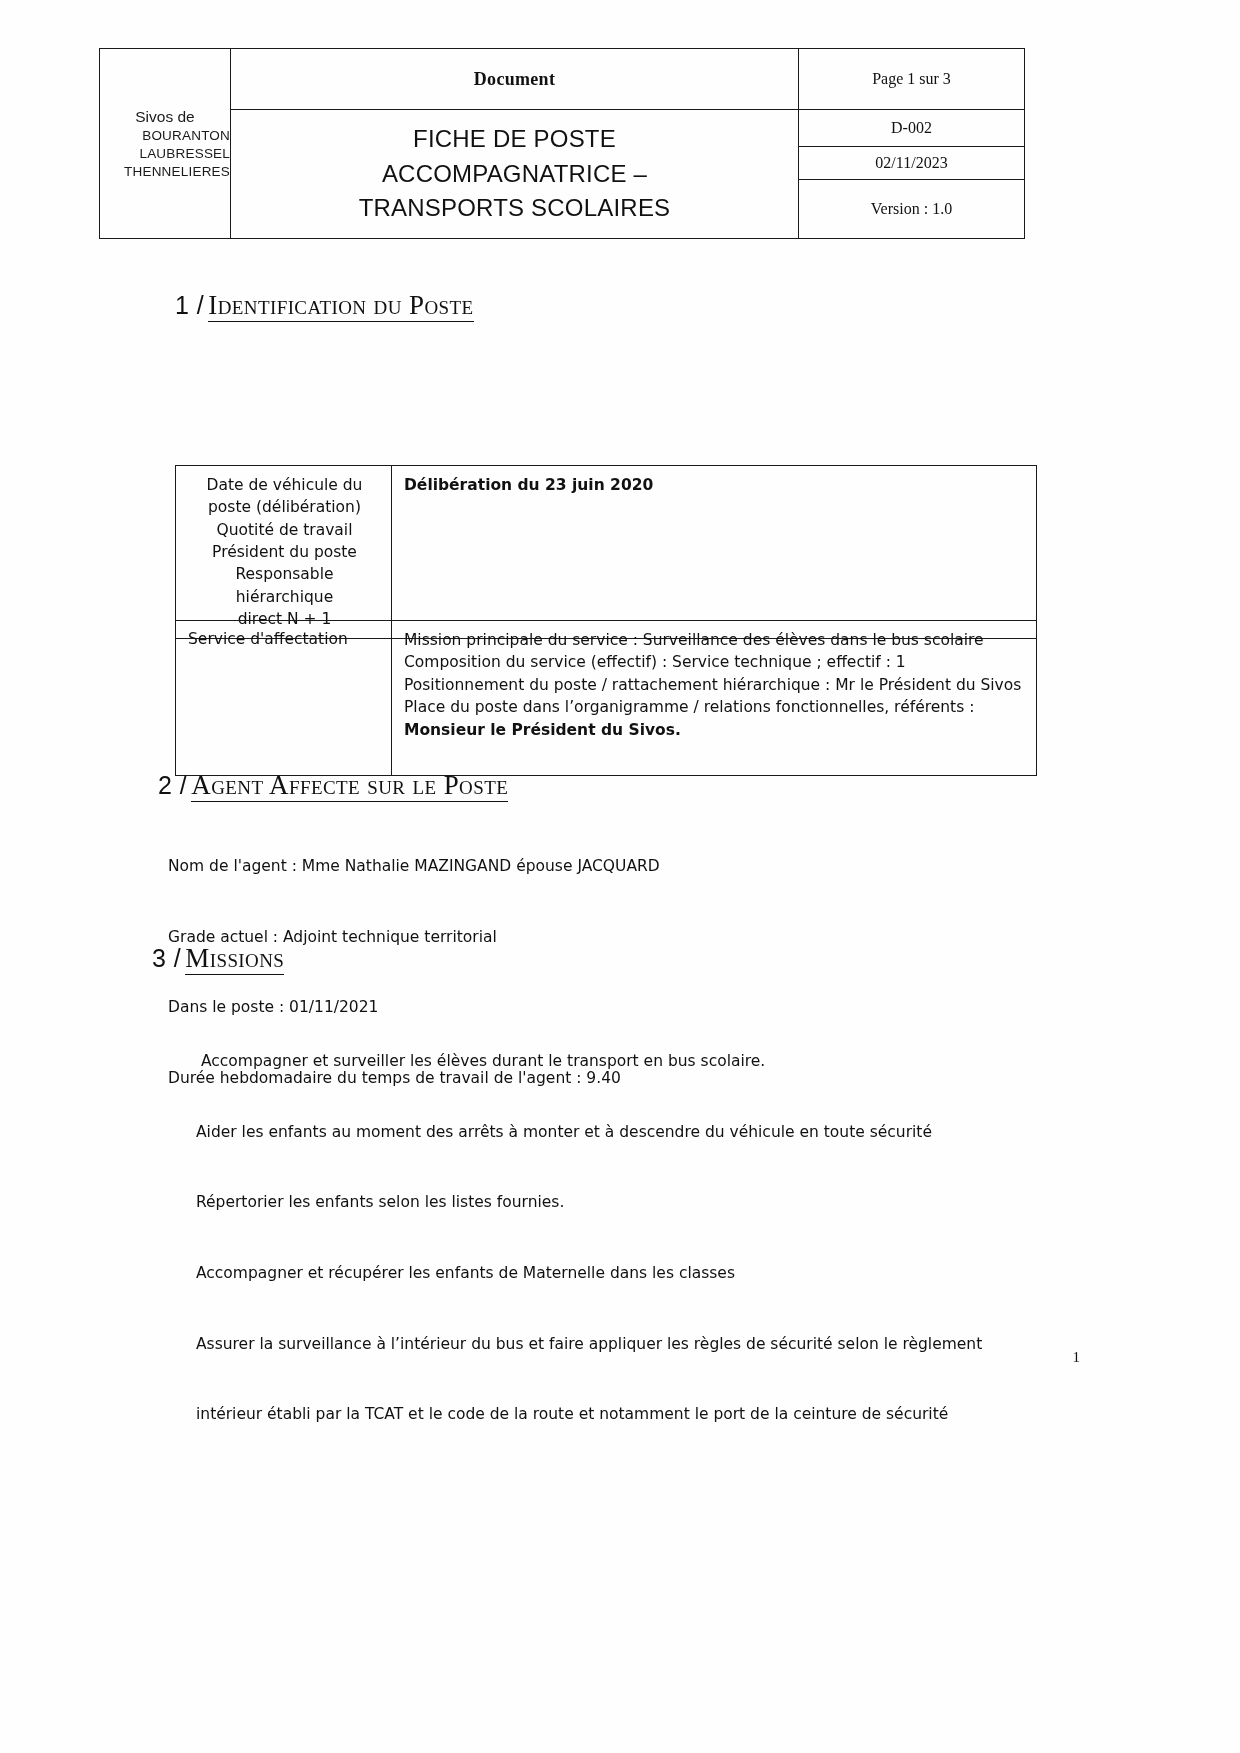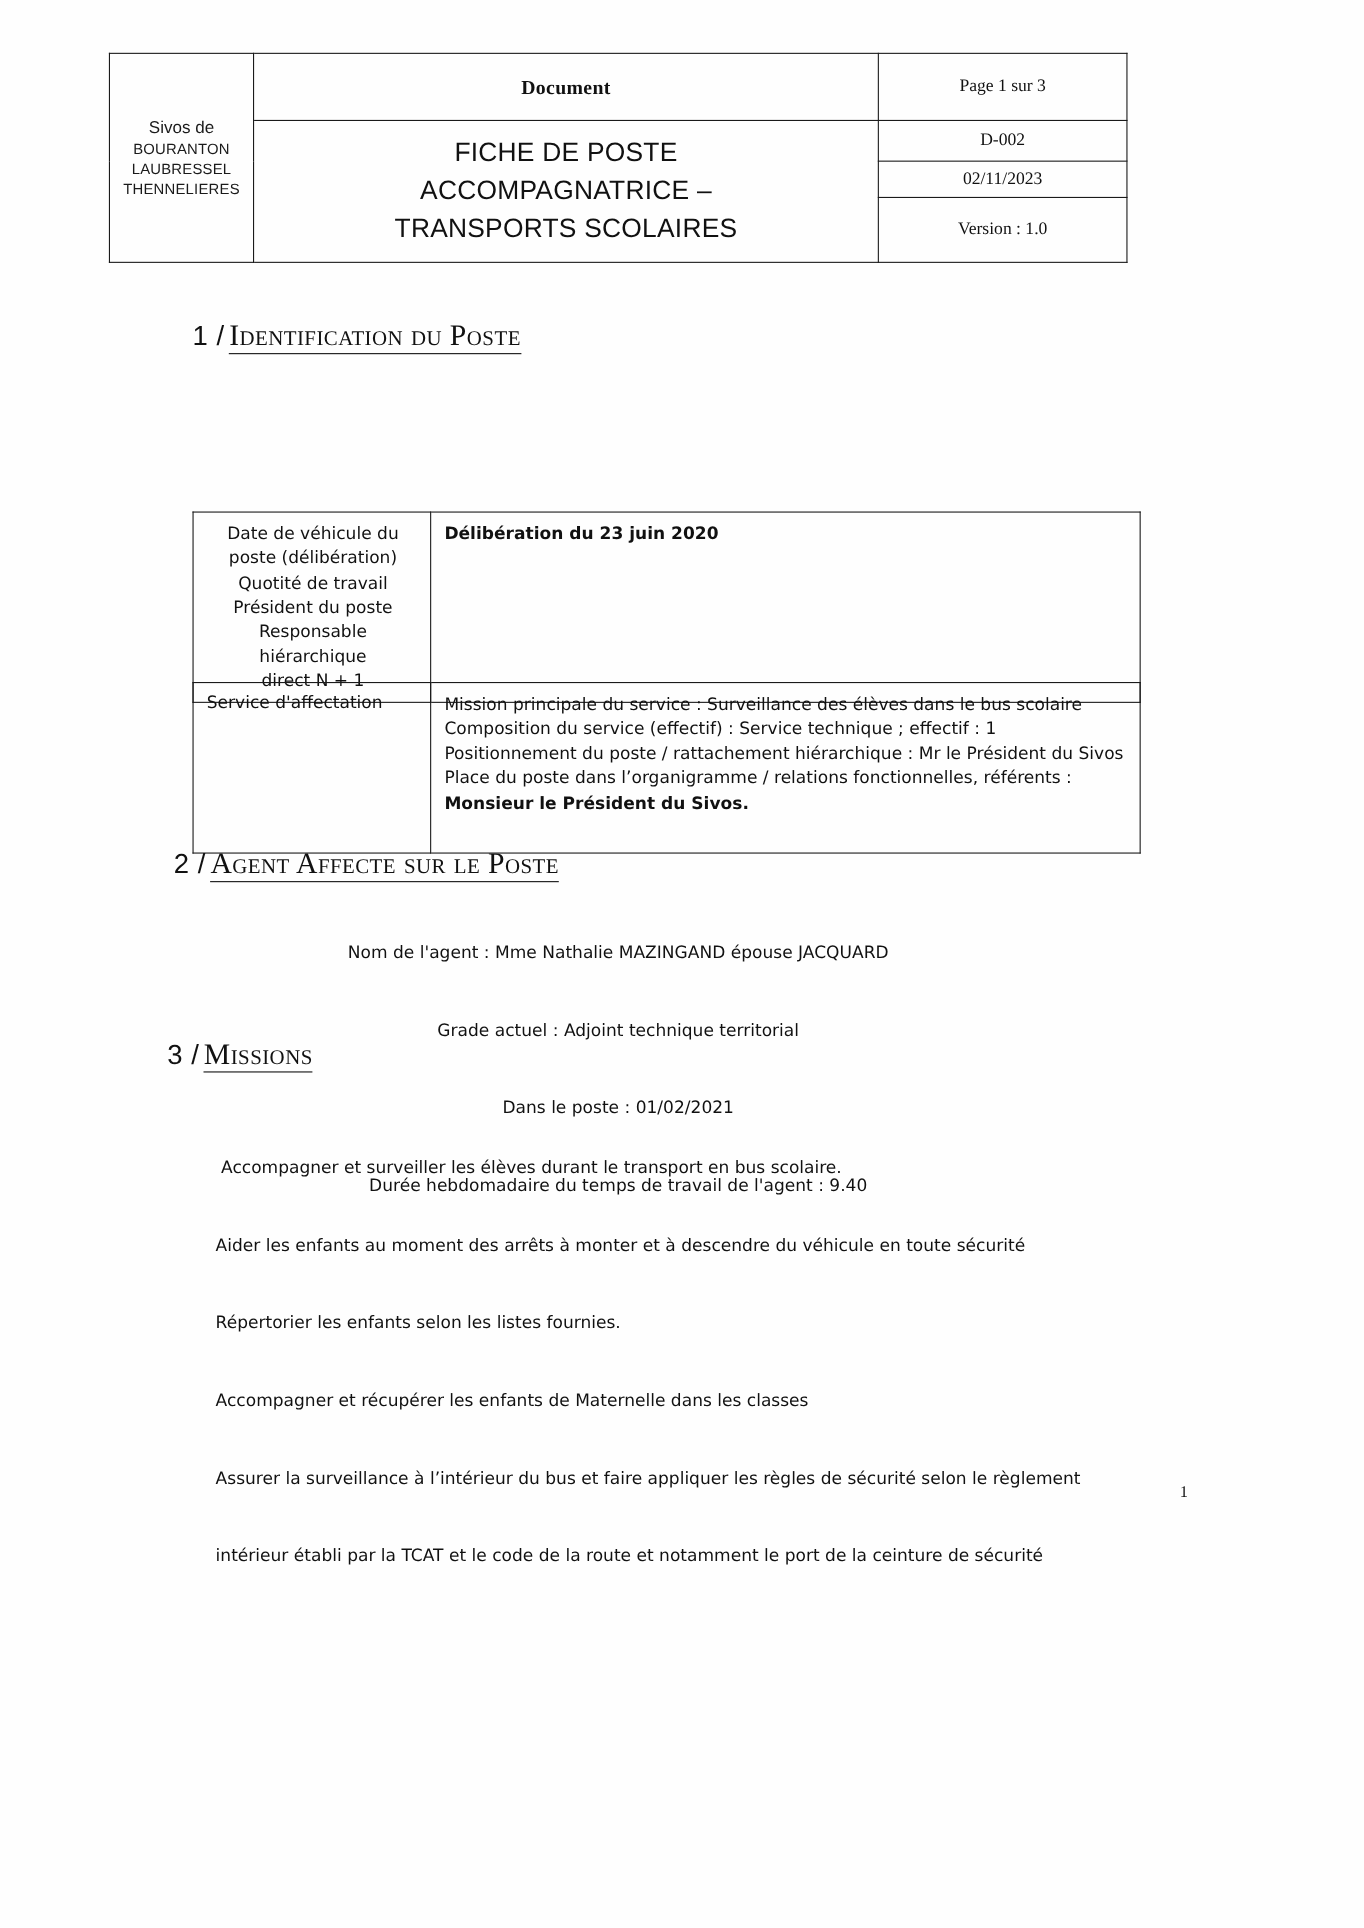--- a/index.html
+++ b/index.html
@@ -42,21 +42,21 @@
   .col-mid   { width: 568px; }
   .col-right { width: 226px; }
 
   .logo-cell {
     font-family: "Liberation Sans", sans-serif;
     line-height: 1.32;
     color: #1a1a1a;
     padding: 4px 2px 4px 2px;
   }
   .logo-line-1 { font-size: 15.5px; }
-  .logo-line-s { font-size: 13.5px; letter-spacing: 0.2px; }
+  .logo-line-s { font-size: 13.5px; letter-spacing: 0.2px; text-align: right; }
 
   .doc-word {
     font-family: "Liberation Serif", serif;
     font-weight: bold;
     font-size: 18px;
     letter-spacing: 0.3px;
     height: 60px;
   }
   .doc-title {
     font-family: "Liberation Sans", sans-serif;
@@ -238,24 +238,24 @@
         </td>
       </tr>
     </tbody>
   </table>
 
   <div class="section-heading" style="left:158px; top:770px;">
     <span class="sh-num">2 /</span>
     <span class="sh-text">Agent Affecte sur le Poste</span>
   </div>
 
-  <div class="text-block" style="left:152px; top:808px; width:820px;text-align:center;">
+  <div class="text-block" style="left:168px; top:808px; width:820px;">
     <span class="line">Nom de l'agent : Mme Nathalie MAZINGAND épouse JACQUARD</span>
     <span class="line">Grade actuel : Adjoint technique territorial</span>
-    <span class="line">Dans le poste : 01/02/2021</span>
+    <span class="line">Dans le poste : 01/11/2021</span>
     <span class="line">Durée hebdomadaire du temps de travail de l'agent : 9.40</span>
   </div>
 
   <div class="section-heading" style="left:152px; top:943px;">
     <span class="sh-num">3 /</span>
     <span class="sh-text">Missions</span>
   </div>
 
   <div class="text-block" style="left:164px; top:1003px; width:880px;margin-left:32px;">
     <span class="line"> Accompagner et surveiller les élèves durant le transport en bus scolaire.</span>

